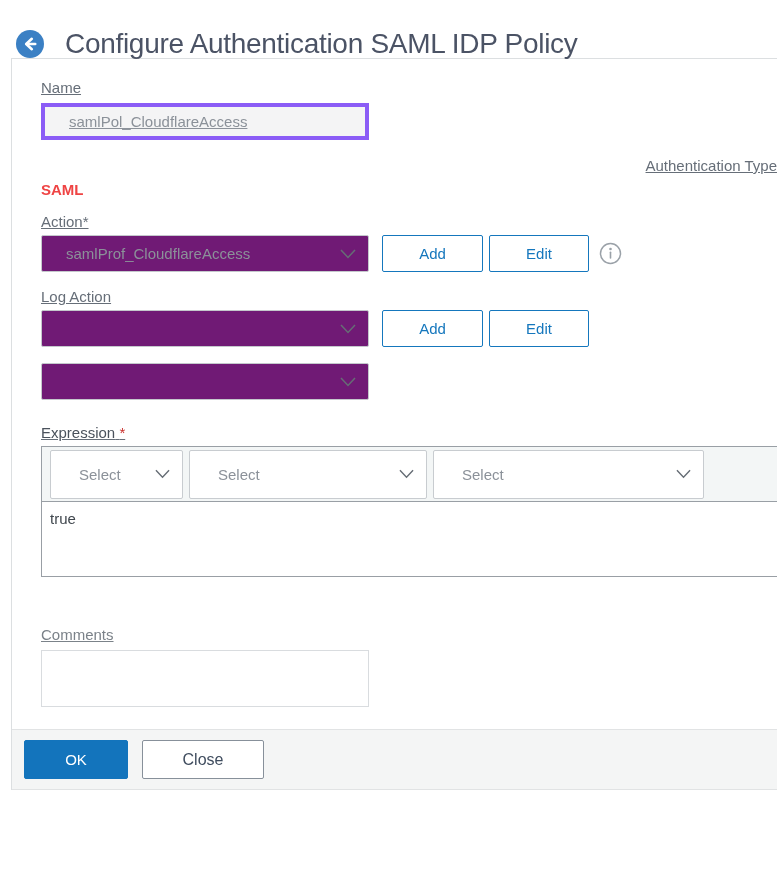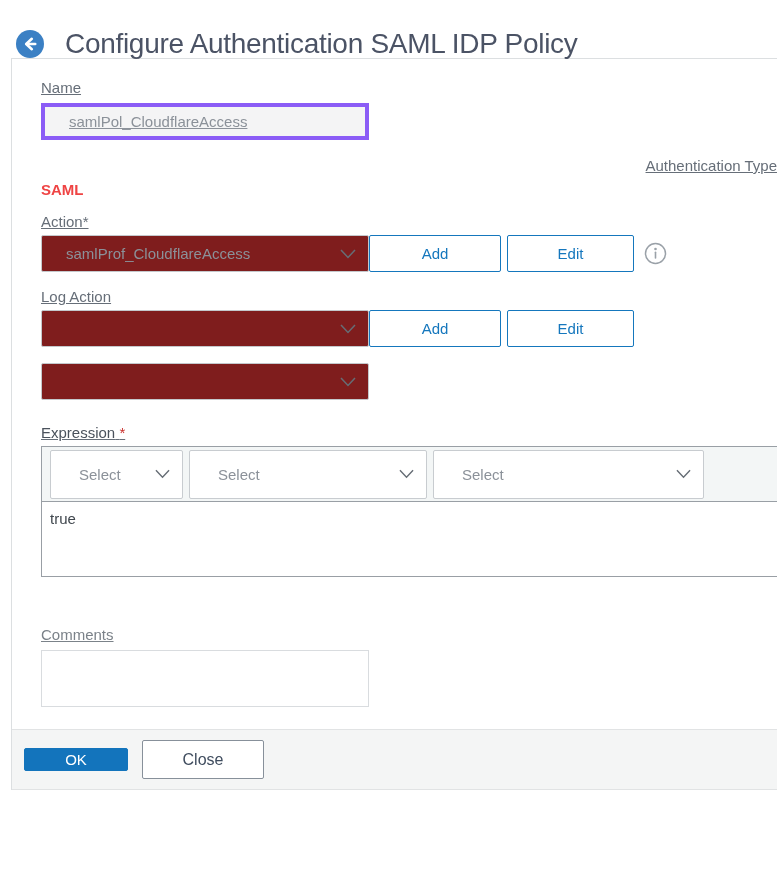--- a/index.html
+++ b/index.html
@@ -72,21 +72,21 @@
     line-height: 17px;
   }
   .mt-gap { margin-top: 16px; }
 
   
   .select {
     width: 328px; height: 37px;
     box-sizing: border-box;
     border: 1px solid #c4c8cc;
     border-radius: 2px;
-    background: #7f1d1d;
+    background: #701a75;
     display: flex;
     align-items: center;
     justify-content: space-between;
     padding: 0 12px 0 24px;
     cursor: pointer;
   }
   .select .val {
     font-size: 15px;
     color: #8b9199;
     white-space: nowrap;
@@ -101,22 +101,22 @@
     height: 37px;
     box-sizing: border-box;
     background: #ffffff;
     border: 1px solid #1577bd;
     border-radius: 2px;
     color: #1577bd;
     font-size: 15px;
     font-family: "Liberation Sans", sans-serif;
     cursor: pointer;
   }
-  .btn-add { width: 132px; }
-  .btn-edit { width: 127px; margin-left: 6px; }
+  .btn-add { width: 101px; margin-left: 13px; }
+  .btn-edit { width: 100px; margin-left: 6px; }
   .info-wrap { margin-left: 10px; display: flex; align-items: center; }
 
   
   .expression-section { margin-top: 24px; }
   .expression-box {
     margin-top: 5px;
     width: 775px;            
     border: 1px solid #999fa5;
     box-sizing: border-box;
     background: #ffffff;
@@ -181,21 +181,21 @@
     height: 61px;
     box-sizing: border-box;
     background: #f4f5f5;
     border-top: 1px solid #e1e3e4;
     border-bottom: 1px solid #e1e3e4;
     display: flex;
     align-items: center;
     padding-left: 12px;
   }
   .btn-primary {
-    width: 104px; height: 23px;
+    width: 104px; height: 39px;
     background: #1374bc;
     border: 1px solid #1374bc;
     border-radius: 2px;
     color: #ffffff;
     font-size: 15px;
     font-family: "Liberation Sans", sans-serif;
     cursor: pointer;
   }
   .btn-close {
     width: 122px; height: 39px;

